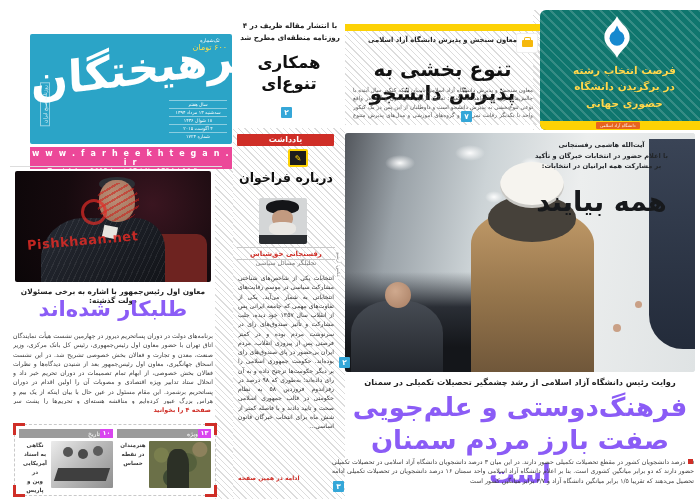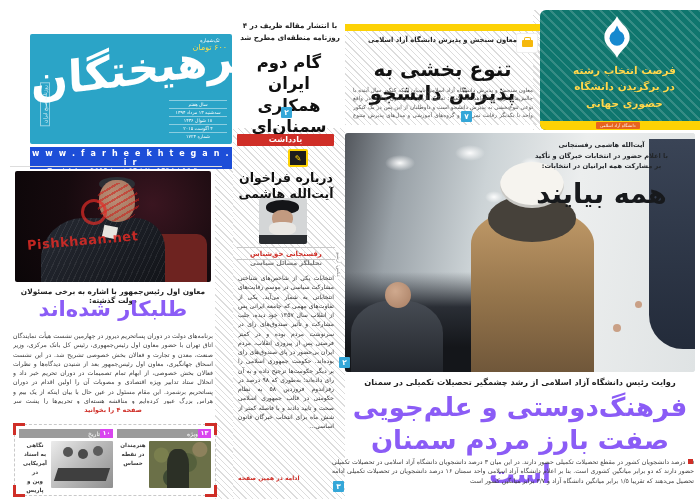--- a/index.html
+++ b/index.html
@@ -16,21 +16,21 @@
   .mast{left:30px;top:34px;width:202px;height:110px;background:#2ba4c7;border-radius:2px}
   .logo{position:absolute;left:0;right:0;top:14px;color:#fff;font-size:44px;font-weight:bold;
         text-align:center;transform:rotate(-7deg) skewX(-5deg);line-height:1}
   .tagline{position:absolute;left:10px;top:48px;color:#eaf7fb;font-size:5px;writing-mode:vertical-rl;
         transform:rotate(180deg);letter-spacing:1px;border:1px solid rgba(255,255,255,.5);padding:2px 1px}
   .price{position:absolute;right:5px;top:3px;text-align:center}
   .price .pl{color:#fff;font-size:5px}
   .price .pv{color:#ffe14d;font-size:8px;font-weight:normal}
   .minfo{position:absolute;right:5px;bottom:4px;width:58px;color:#fff;font-size:4.6px;text-align:center}
   .minfo div{border-top:1px solid rgba(255,255,255,.45);padding:1px 0}
-  .urlbar{left:30px;top:147px;width:202px;height:22px;background:#1d4ed8;color:#fff;text-align:center}
+  .urlbar{left:30px;top:147px;width:202px;height:22px;background:#ec4899;color:#fff;text-align:center}
   .urlbar .u1{font-size:8px;font-weight:bold;letter-spacing:1.6px;padding-top:2px}
   .urlbar .u2{font-size:6.4px;letter-spacing:.4px}
   
   .kick{font-weight:bold;color:#222}
   .zhead{font-size:16.5px;font-weight:bold;color:#111;line-height:1.3}
   .adm-head{font-size:20px;font-weight:bold;color:#111}
   .tiny{font-size:6.2px;line-height:1.5;color:#3c3c3c}
   .bighead{font-weight:bold;color:#8b5cf6}
   .redtxt{color:#cf2e27;font-weight:bold}
   
@@ -64,21 +64,21 @@
   .raf{position:absolute;left:36%;bottom:0;width:35%;height:88%}
   .raf .robe{position:absolute;left:0;right:0;bottom:0;height:78%;
          background:linear-gradient(180deg,#c29b69,#94744b 55%,#70573a);border-radius:48% 48% 4px 4px/22% 22% 0 0}
   .raf .mantle{position:absolute;left:14%;top:16%;width:72%;height:22%;background:#46413a;border-radius:50%}
   .raf .turban{position:absolute;left:24%;top:0;width:52%;height:22%;background:#f6f4ef;border-radius:50%;
          box-shadow:inset 0 -3px 0 rgba(0,0,0,.18)}
   .navyman{position:absolute;right:0;top:6px;width:46px;height:210px;
          background:linear-gradient(180deg,#3a4456,#232b3a);border-radius:0 0 0 34px}
   .ph-overlay{position:absolute;right:6px;top:7px;width:175px;text-align:center;color:#23262a}
   .ph-overlay .pk{font-size:6.6px;font-weight:bold;line-height:1.6}
-  .ph-overlay .ph-head{font-size:27px;font-weight:bold;margin-top:6px;color:#17191c}
+  .ph-overlay .ph-head{font-size:27px;font-weight:bold;margin-top:14px;color:#17191c}
   .credit{left:336px;top:250px;font-size:4.6px;color:#777;writing-mode:vertical-rl;background:#fff;padding:2px 0}
   
   .jphoto{left:15px;top:171px;width:196px;height:111px;border-radius:2px;overflow:hidden;
           background:radial-gradient(circle at 70% 30%,#3a1520 0%,#160a0e 55%,#0b0608 100%)}
   .chair{position:absolute;right:4px;bottom:0;width:62px;height:48px;background:#6e2320;border-radius:10px 10px 0 0}
   .suit{position:absolute;left:26px;bottom:0;width:124px;height:64px;border-radius:42px 30px 0 0;
         background:linear-gradient(135deg,#262a33,#121419);
         box-shadow:inset 0 0 0 50px rgba(255,255,255,0)}
   .suit:after{content:"";position:absolute;inset:0;border-radius:42px 30px 0 0;
         background:repeating-linear-gradient(115deg,rgba(255,255,255,.07) 0,rgba(255,255,255,.07) 1px,transparent 1px,transparent 5px)}
@@ -96,21 +96,21 @@
            font-weight:bold;text-align:center;line-height:12px;border-radius:1px}
   .noteicon{left:288px;top:149px;width:16px;height:14px;background:#1d1d1d;border:2px solid #fdd205;
             color:#fdd205;font-size:8px;display:flex;align-items:center;justify-content:center;border-radius:2px}
   .notehead{left:237px;top:170px;width:98px;font-size:12.5px;font-weight:bold;color:#111;line-height:1.25}
   .aphoto{left:259px;top:198px;width:48px;height:46px;background:#d4d6d7;border-radius:2px;overflow:hidden}
   .beret{position:absolute;left:7px;top:2px;width:33px;height:14px;background:#141518;border-radius:50% 50% 42% 42%}
   .aface{position:absolute;left:13px;top:12px;width:21px;height:17px;background:#c29a80;border-radius:45%}
   .abeard{position:absolute;left:10px;top:24px;width:27px;height:13px;background:#e9e7e3;border-radius:40%}
   .abody{position:absolute;left:0;bottom:0;width:100%;height:9px;background:#2a2d31}
   .aname{left:237px;top:247px;width:98px;font-size:7px;border-top:1px solid #c9c9c9;border-bottom:1px solid #c9c9c9;padding:1.5px 0}
-  .arole{left:237px;top:259px;width:98px;color:#777;font-size:6.4px;font-weight:bold}
+  .arole{left:237px;top:259px;width:98px;color:#777;font-size:6.4px;font-weight:normal}
   .notebody{left:238px;top:273px;width:96px;height:198px;overflow:hidden;font-size:6.1px;line-height:1.52;color:#333}
   
   .tbox{left:14px;top:424px;width:200px;height:70px;border:1px dashed #c9c9c9;background:#fff}
   .corner{position:absolute;width:9px;height:9px;border:0 solid #cf2e27}
   .ctl{left:-2px;top:-2px;border-left-width:3px;border-top-width:3px}
   .ctr{right:-2px;top:-2px;border-right-width:3px;border-top-width:3px}
   .cbl{left:-2px;bottom:-2px;border-left-width:3px;border-bottom-width:3px}
   .cbr{right:-2px;bottom:-2px;border-right-width:3px;border-bottom-width:3px}
   .teaser{position:absolute;top:4px;width:94px;height:62px}
   .t-head{display:flex;height:9px}
@@ -154,23 +154,22 @@
       <div>شماره ۱۷۲۴</div>
     </div>
   </div>
   <div class="abs urlbar">
     <div class="u1">w w w . f a r h e e k h t e g a n . i r</div>
     <div class="u2">Tue | 4 Agu 2015 | vol.07 | No 1724 | 16 Pages</div>
   </div>
 
   <div class="abs rtl kick c" style="left:240px;top:20px;width:100px;font-size:7.2px;line-height:1.6">با انتشار مقاله ظریف در ۴ روزنامه منطقه‌ای مطرح شد</div>
   <div class="abs rtl zhead c" style="left:238px;top:52px;width:102px">
-    <div>گام دوم ایران</div>
     <div>همکاری</div>
-    <div>سمنان‌ای</div>
+    <div>تنوع‌ای</div>
   </div>
   <div class="pref" style="left:281px;top:107px">۲</div>
 
   <div class="abs admb hatch">
     <div class="ybar"></div>
     <div class="bcase">
         <div class="bc"></div>
       </div>
     <div class="abs rtl kick c" style="left:10px;top:11px;width:175px;font-size:6.8px;line-height:1.5">
       <div>معاون سنجش و پذیرش دانشگاه آزاد اسلامی</div>
@@ -241,21 +240,21 @@
     <div class="collar"></div>
     <div class="jhair"></div>
     <div class="jhead"></div>
     <div class="scribble"></div>
     <div class="wring"></div>
     <div class="wmark">Pishkhaan.net</div>
   </div>
   <div class="abs rtl kick c" style="left:15px;top:287px;width:196px;font-size:7.4px">معاون اول رئیس‌جمهور با اشاره به برخی مسئولان دولت گذشته:</div>
   <div class="abs rtl bighead c" style="left:15px;top:297px;width:196px;font-size:21px">طلبکار شده‌اند</div>
   <div class="abs rtl tiny j" style="left:13px;top:331px;width:200px;height:73px;overflow:hidden">برنامه‌های دولت در دوران پساتحریم دیروز در چهارمین نشست هیأت نمایندگان اتاق تهران با حضور معاون اول رئیس‌جمهوری، رئیس کل بانک مرکزی، وزیر صنعت، معدن و تجارت و فعالان بخش خصوصی تشریح شد. در این نشست اسحاق جهانگیری، معاون اول رئیس‌جمهور بعد از شنیدن دیدگاه‌ها و نظرات فعالان بخش خصوصی، از ابهام تمام تصمیمات در دوران تحریم خبر داد و انحلال ستاد تدابیر ویژه اقتصادی و مصوبات آن را اولین اقدام در دوران پساتحریم برشمرد. این مقام مسئول در عین حال با بیان اینکه از یک بیم و هراس بزرگ عبور کرده‌ایم و مناقشه هسته‌ای و تحریم‌ها را پشت سر گذاشته‌ایم متذکر شد که دولت و بخش خصوصی باید شرایط را به خوبی تحلیل کنند و با همدلی به نقطه مشترک از این شرایط عبور کنند.</div>
-  <div class="abs rtl redtxt" style="left:15px;top:406px;width:196px;font-size:6.4px;text-align:center">صفحه ۴ را بخوانید</div>
+  <div class="abs rtl redtxt" style="left:15px;top:406px;width:196px;font-size:6.4px;text-align:right">صفحه ۴ را بخوانید</div>
 
   <div class="abs tbox">
     <div class="corner ctl"></div>
     <div class="corner ctr"></div>
     <div class="corner cbl"></div>
     <div class="corner cbr"></div>
 
     <div class="teaser" style="left:102px">
       <div class="t-head">
         <div class="t-bar">ویژه</div>
@@ -285,21 +284,20 @@
         </div>
         <div class="t-img img-hist"></div>
       </div>
     </div>
   </div>
 
   <div class="abs notebar rtl">یادداشت</div>
   <div class="abs noteicon">✎</div>
   <div class="abs rtl notehead c">
     <div>درباره فراخوان</div>
-    <div>آیت‌الله هاشمی</div>
   </div>
   <div class="abs aphoto">
     <div class="beret"></div>
     <div class="aface"></div>
     <div class="abeard"></div>
     <div class="abody"></div>
   </div>
   <div class="abs rtl aname c redtxt">رفسنجانی حق‌شناس</div>
   <div class="abs rtl arole c">تحلیلگر مسائل سیاسی</div>
   <div class="abs rtl notebody j">انتخابات یکی از شاخص‌های شناختی مشارکت سیاسی در موسم رقابت‌های انتخاباتی به شمار می‌آید. یکی از تفاوت‌های مهمی که جامعه ایرانی پس از انقلاب سال ۱۳۵۷ خود دیده، جلب مشارکت و تأثیر صندوق‌های رای در سرنوشت مردم بوده و در کمتر فرصتی پس از پیروزی انقلاب، مردم ایران بی‌حضور در پای صندوق‌های رای بوده‌اند. حکومت جمهوری اسلامی را بر دیگر حکومت‌ها ترجیح داده و به آن رای داده‌اند؛ به‌طوری که ۹۸ درصد در رفراندوم فروردین ۵۸ به نظام حکومتی در قالب جمهوری اسلامی صحت و تایید دادند و با فاصله کمتر از شش ماه برای انتخاب خبرگان قانون اساسی...</div>

